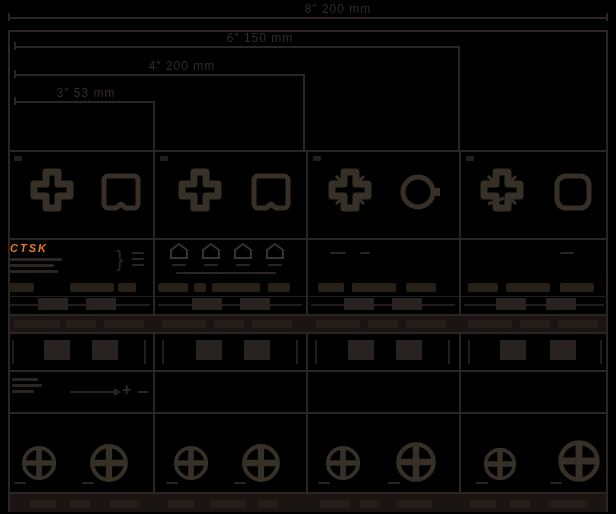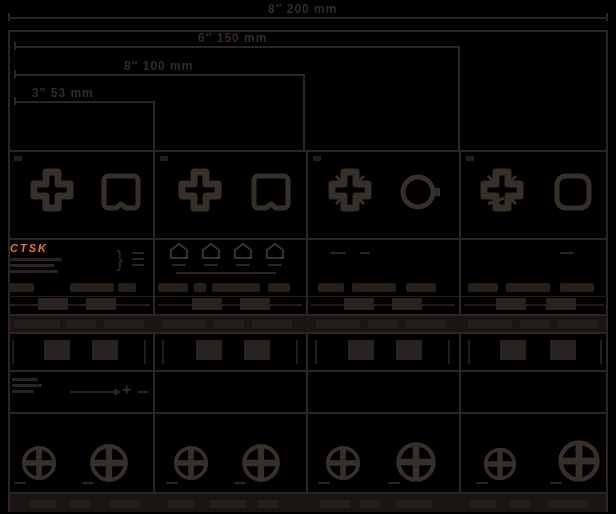--- a/index.html
+++ b/index.html
@@ -2,22 +2,22 @@
 <html><head>
 <meta charset="utf-8">
 <style>
   html,body{margin:0;padding:0;background:#000;}
   #stage{position:relative;width:616px;height:514px;background:#000000;overflow:hidden;
          font-family:"Liberation Sans",sans-serif;}
   .hline{position:absolute;height:2px;background:#2b2523;}
   .vline{position:absolute;width:2px;background:#2b2523;}
   .thin{background:#221d1b;}
   .tick{position:absolute;width:2px;height:8px;background:#2b2523;}
-  .dimlabel{position:absolute;color:#332c28;font-weight:bold;font-size:12px;
-            letter-spacing:1px;text-align:left;white-space:nowrap;}
+  .dimlabel{position:absolute;color:#332c28;font-weight:normal;font-size:12px;
+            letter-spacing:1px;text-align:center;white-space:nowrap;}
   .outerbox{position:absolute;border:2px solid #2b2523;box-sizing:border-box;}
   .band{position:absolute;background:#1a1412;}
   .chip{position:absolute;background:#262019;border-radius:2px;height:9px;}
   .blob{position:absolute;background:#241d1a;border-radius:1px;}
   .box{position:absolute;background:#282220;}
   .textline{position:absolute;background:#2a2522;height:3px;border-radius:1px;}
   .cornermark{position:absolute;background:#241f1c;width:8px;height:5px;border-radius:1px;}
   .logo{position:absolute;color:#e8791d;font-weight:bold;font-style:italic;
         font-size:11px;letter-spacing:2px;white-space:nowrap;}
   .brace{position:absolute;color:#2a2522;font-size:22px;line-height:1;}
@@ -39,21 +39,21 @@
     <div class="dimlabel" style="left:268px;top:2px;width:140px;">8″ 200 mm</div>
     <div class="hline" style="left:8px;top:17px;width:600px;"></div>
     <div class="tick" style="left:8px;top:13px;"></div>
     <div class="tick" style="left:606px;top:13px;"></div>
 
     <div class="dimlabel" style="left:198px;top:31px;width:124px;">6″ 150 mm</div>
     <div class="hline" style="left:14px;top:46px;width:446px;"></div>
     <div class="tick" style="left:14px;top:42px;"></div>
     <div class="vline" style="left:458px;top:46px;height:104px;"></div>
 
-    <div class="dimlabel" style="left:124px;top:59px;width:116px;">8″ 100 mm</div>
+    <div class="dimlabel" style="left:124px;top:59px;width:116px;">4″ 200 mm</div>
     <div class="hline" style="left:14px;top:74px;width:291px;"></div>
     <div class="tick" style="left:14px;top:70px;"></div>
     <div class="vline" style="left:303px;top:74px;height:76px;"></div>
 
     <div class="dimlabel" style="left:32px;top:86px;width:108px;">3″ 53 mm</div>
     <div class="hline" style="left:14px;top:101px;width:141px;"></div>
     <div class="tick" style="left:14px;top:97px;"></div>
     <div class="vline" style="left:153px;top:101px;height:49px;"></div>
   </div>
 

